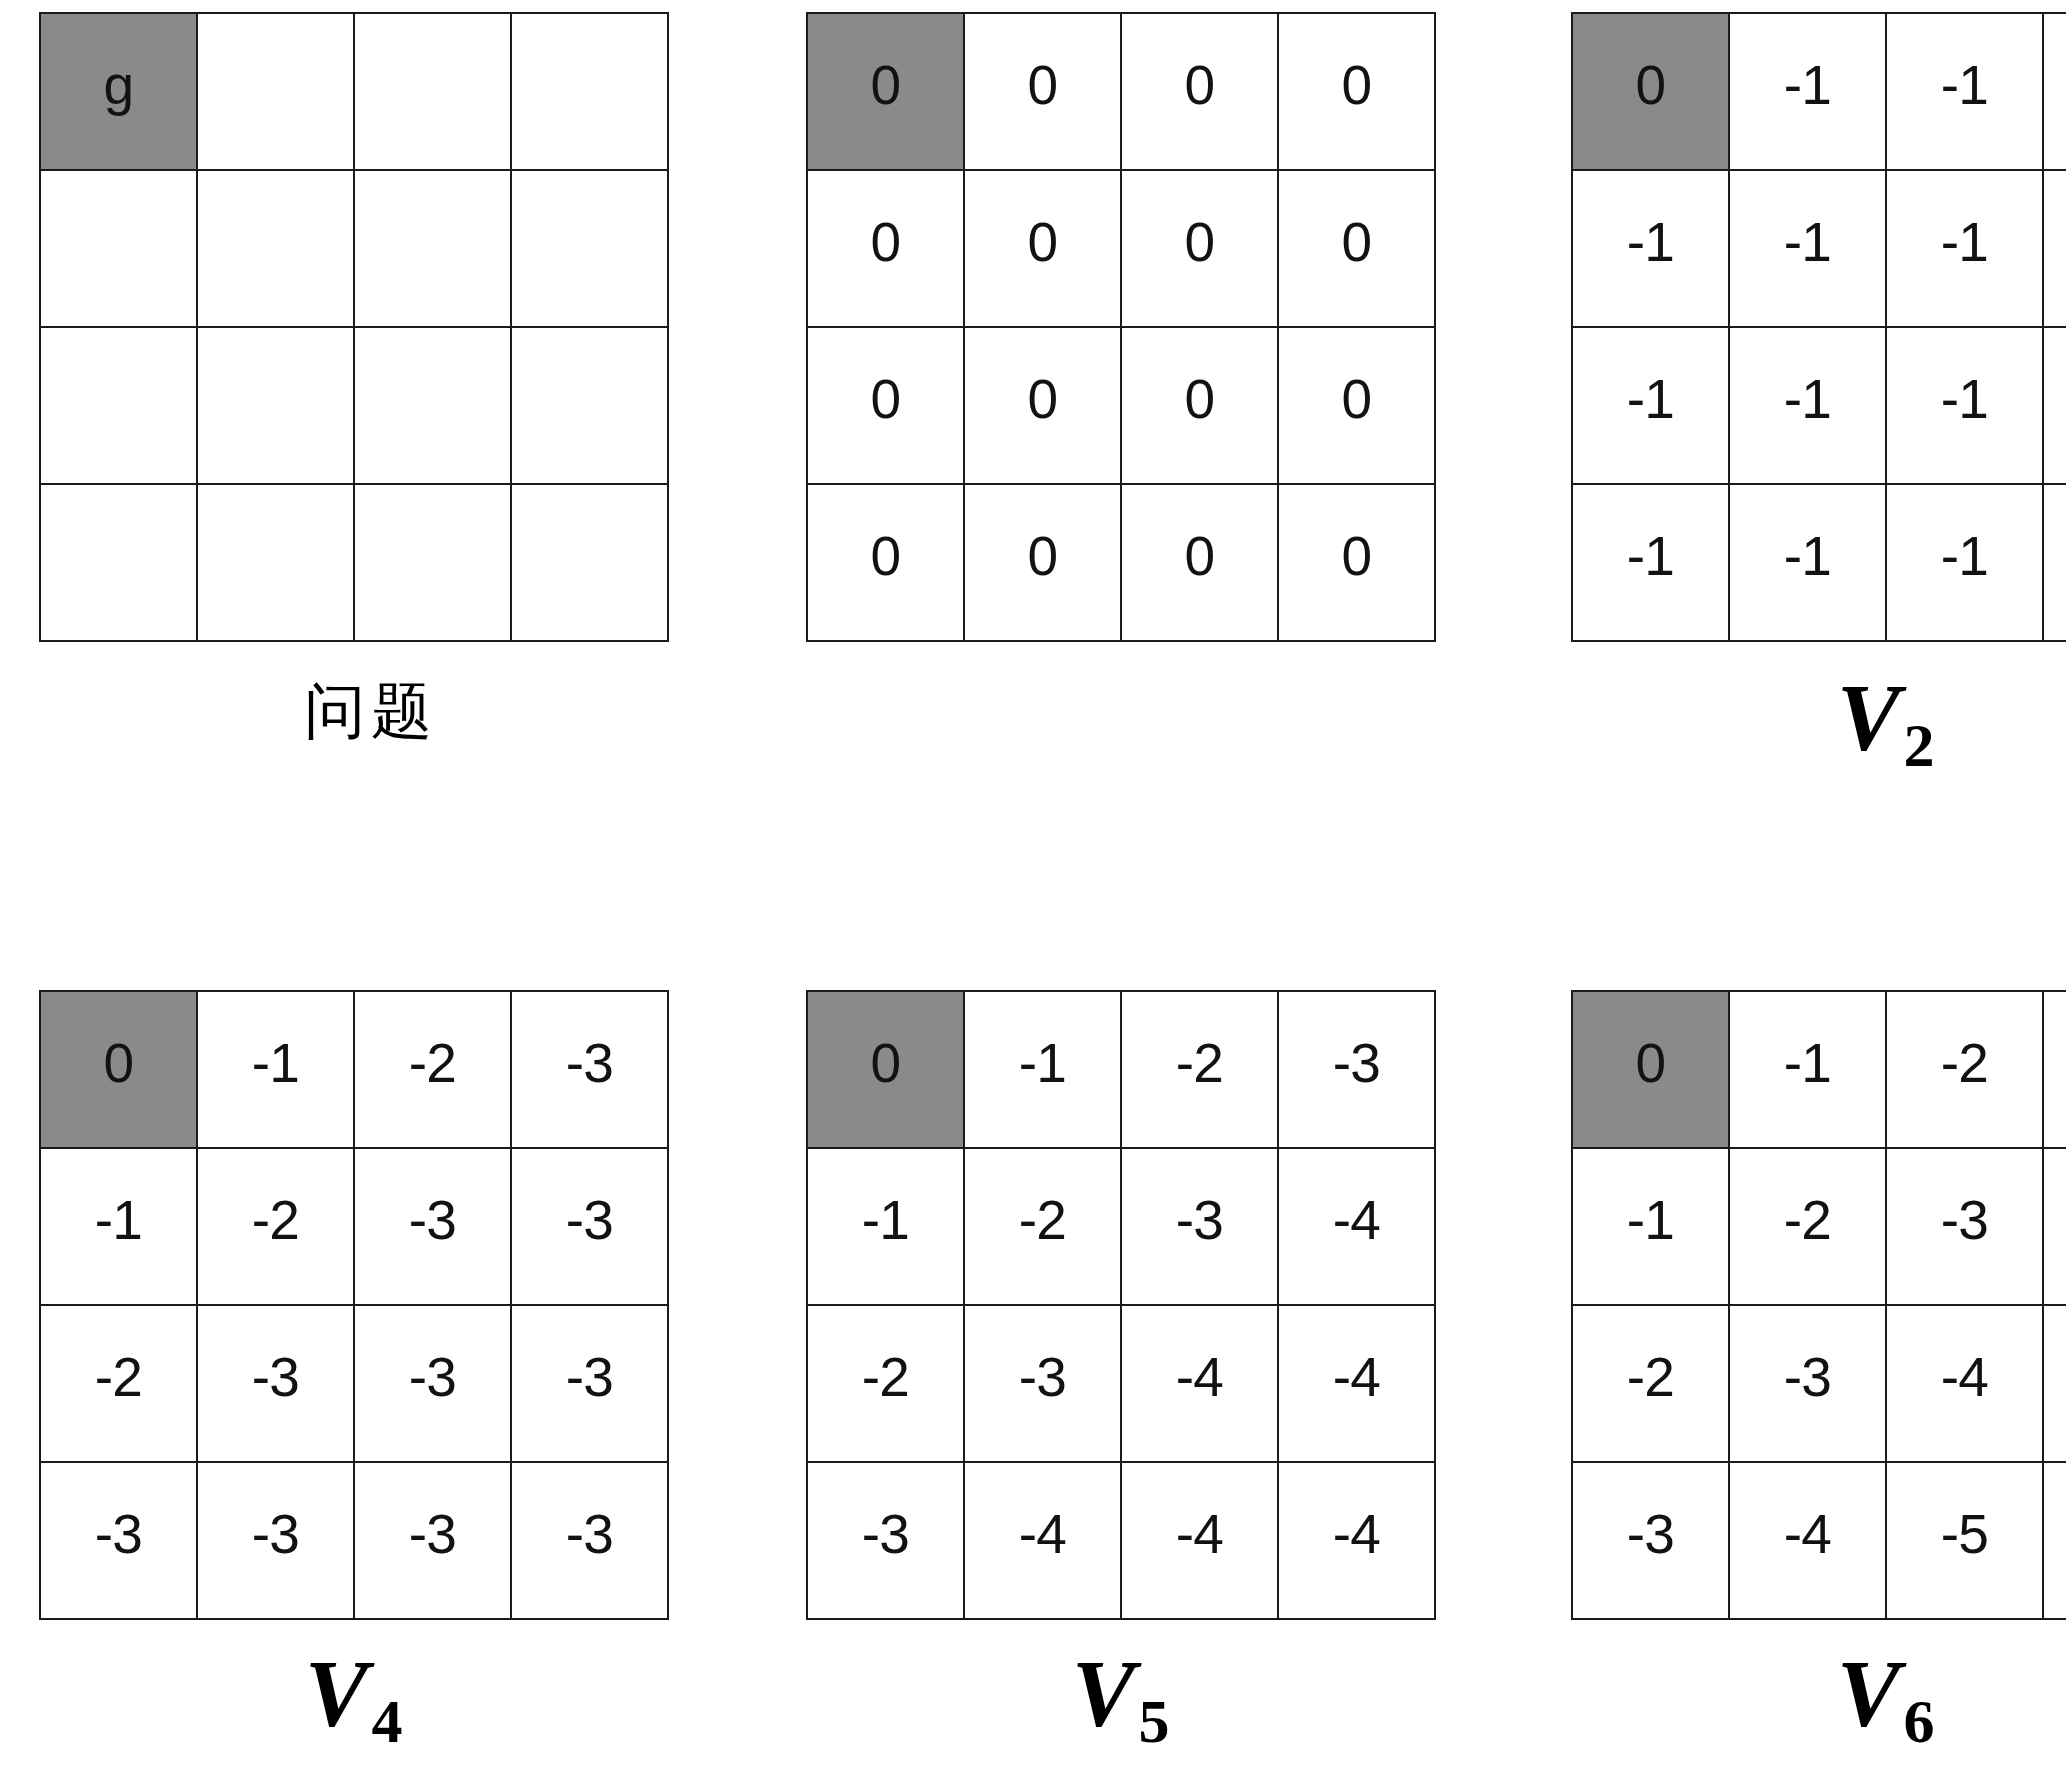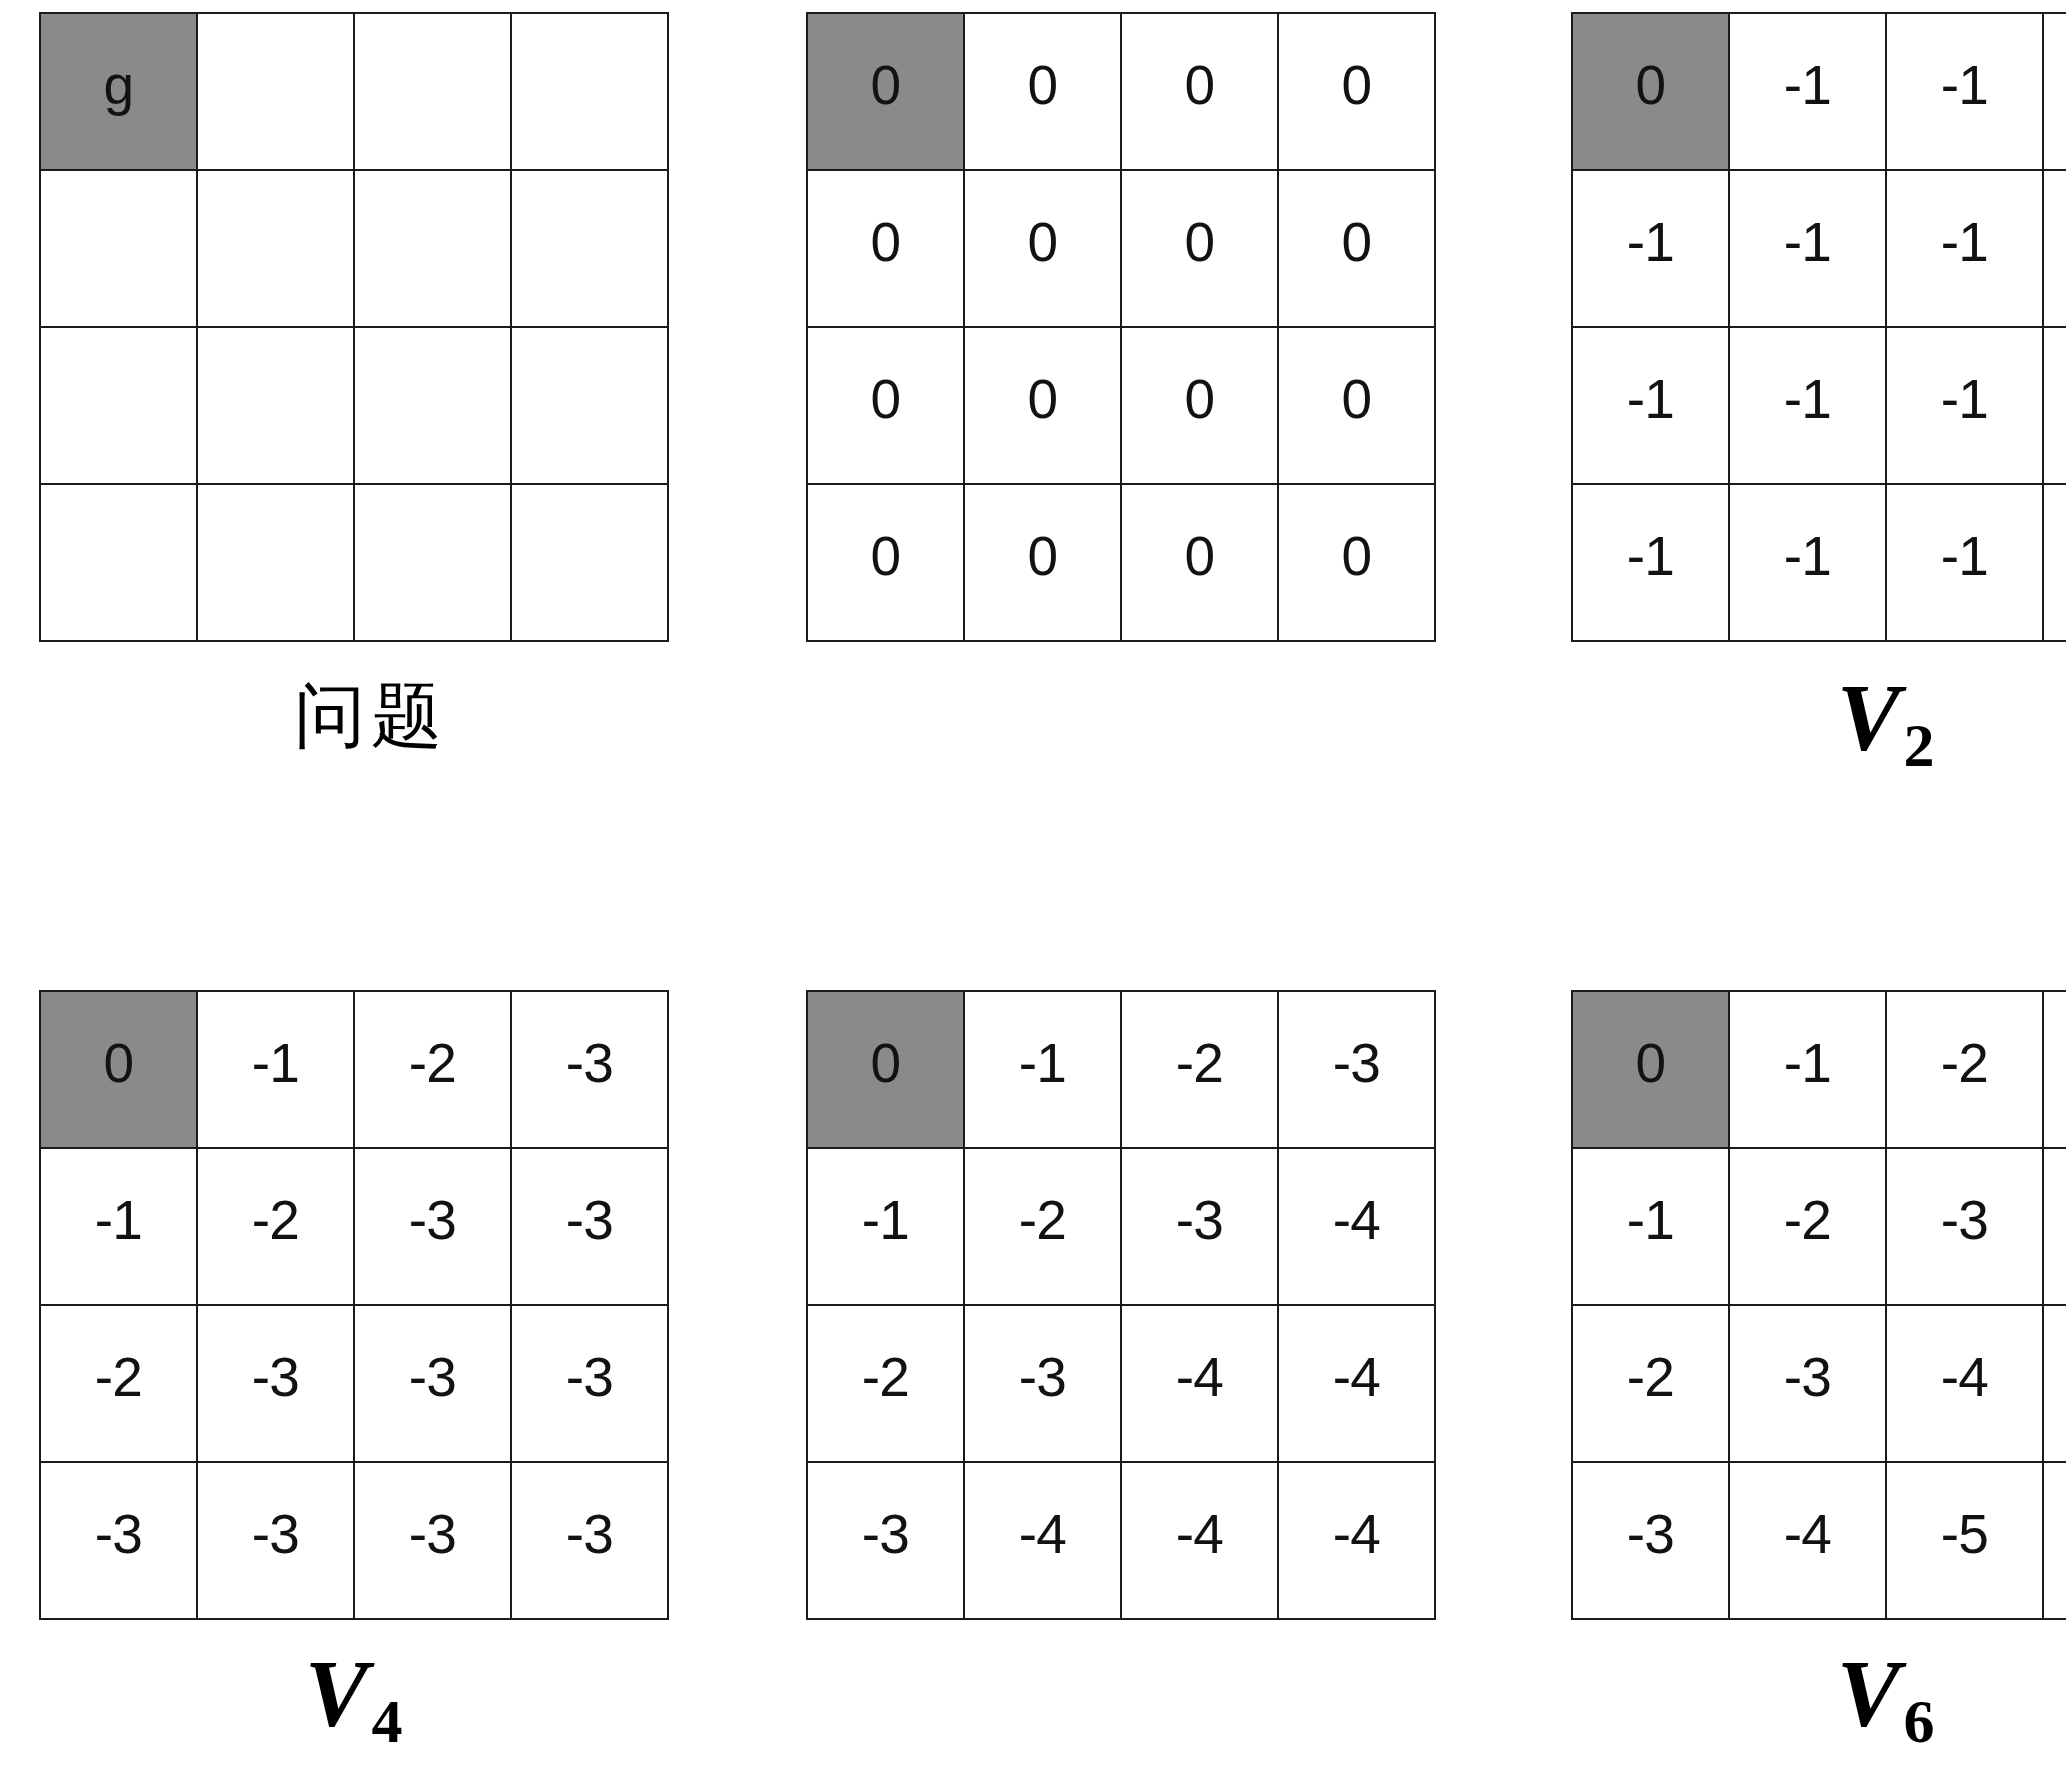--- a/index.html
+++ b/index.html
@@ -97,23 +97,23 @@
     font-style: normal;
     font-weight: bold;
     font-size: 62px;
     line-height: 62px;
     vertical-align: sub;
     position: relative;
     top: 14px;
     left: 3.3px;
   }
   .caption .cjk {
-    font-family: Liberation Sans, sans-serif;
+    font-family: Liberation Mono, monospace;
     font-weight: normal;
-    font-size: 71px;
+    font-size: 61px;
     line-height: 89px;
     letter-spacing: 5.8px;
     margin-left: 38px;
   }
 </style>
 </head>
 <body>
 
 <div id="board">
     <div class="grid-block r1 c1">
@@ -422,20 +422,21 @@
             <td>
               <span class="cellval">-4</span>
             </td>
             <td>
               <span class="cellval">-4</span>
             </td>
           </tr>
         </tbody>
       </table>
     </div>
+    <div class="caption cap-r2 c2"><span class="vsym">V</span><span class="vsub">5</span></div>
     <div class="grid-block r2 c3">
       <table class="grid">
         <tbody>
           <tr>
             <td class="shaded">
               <span class="cellval">0</span>
             </td>
             <td>
               <span class="cellval">-1</span>
             </td>

